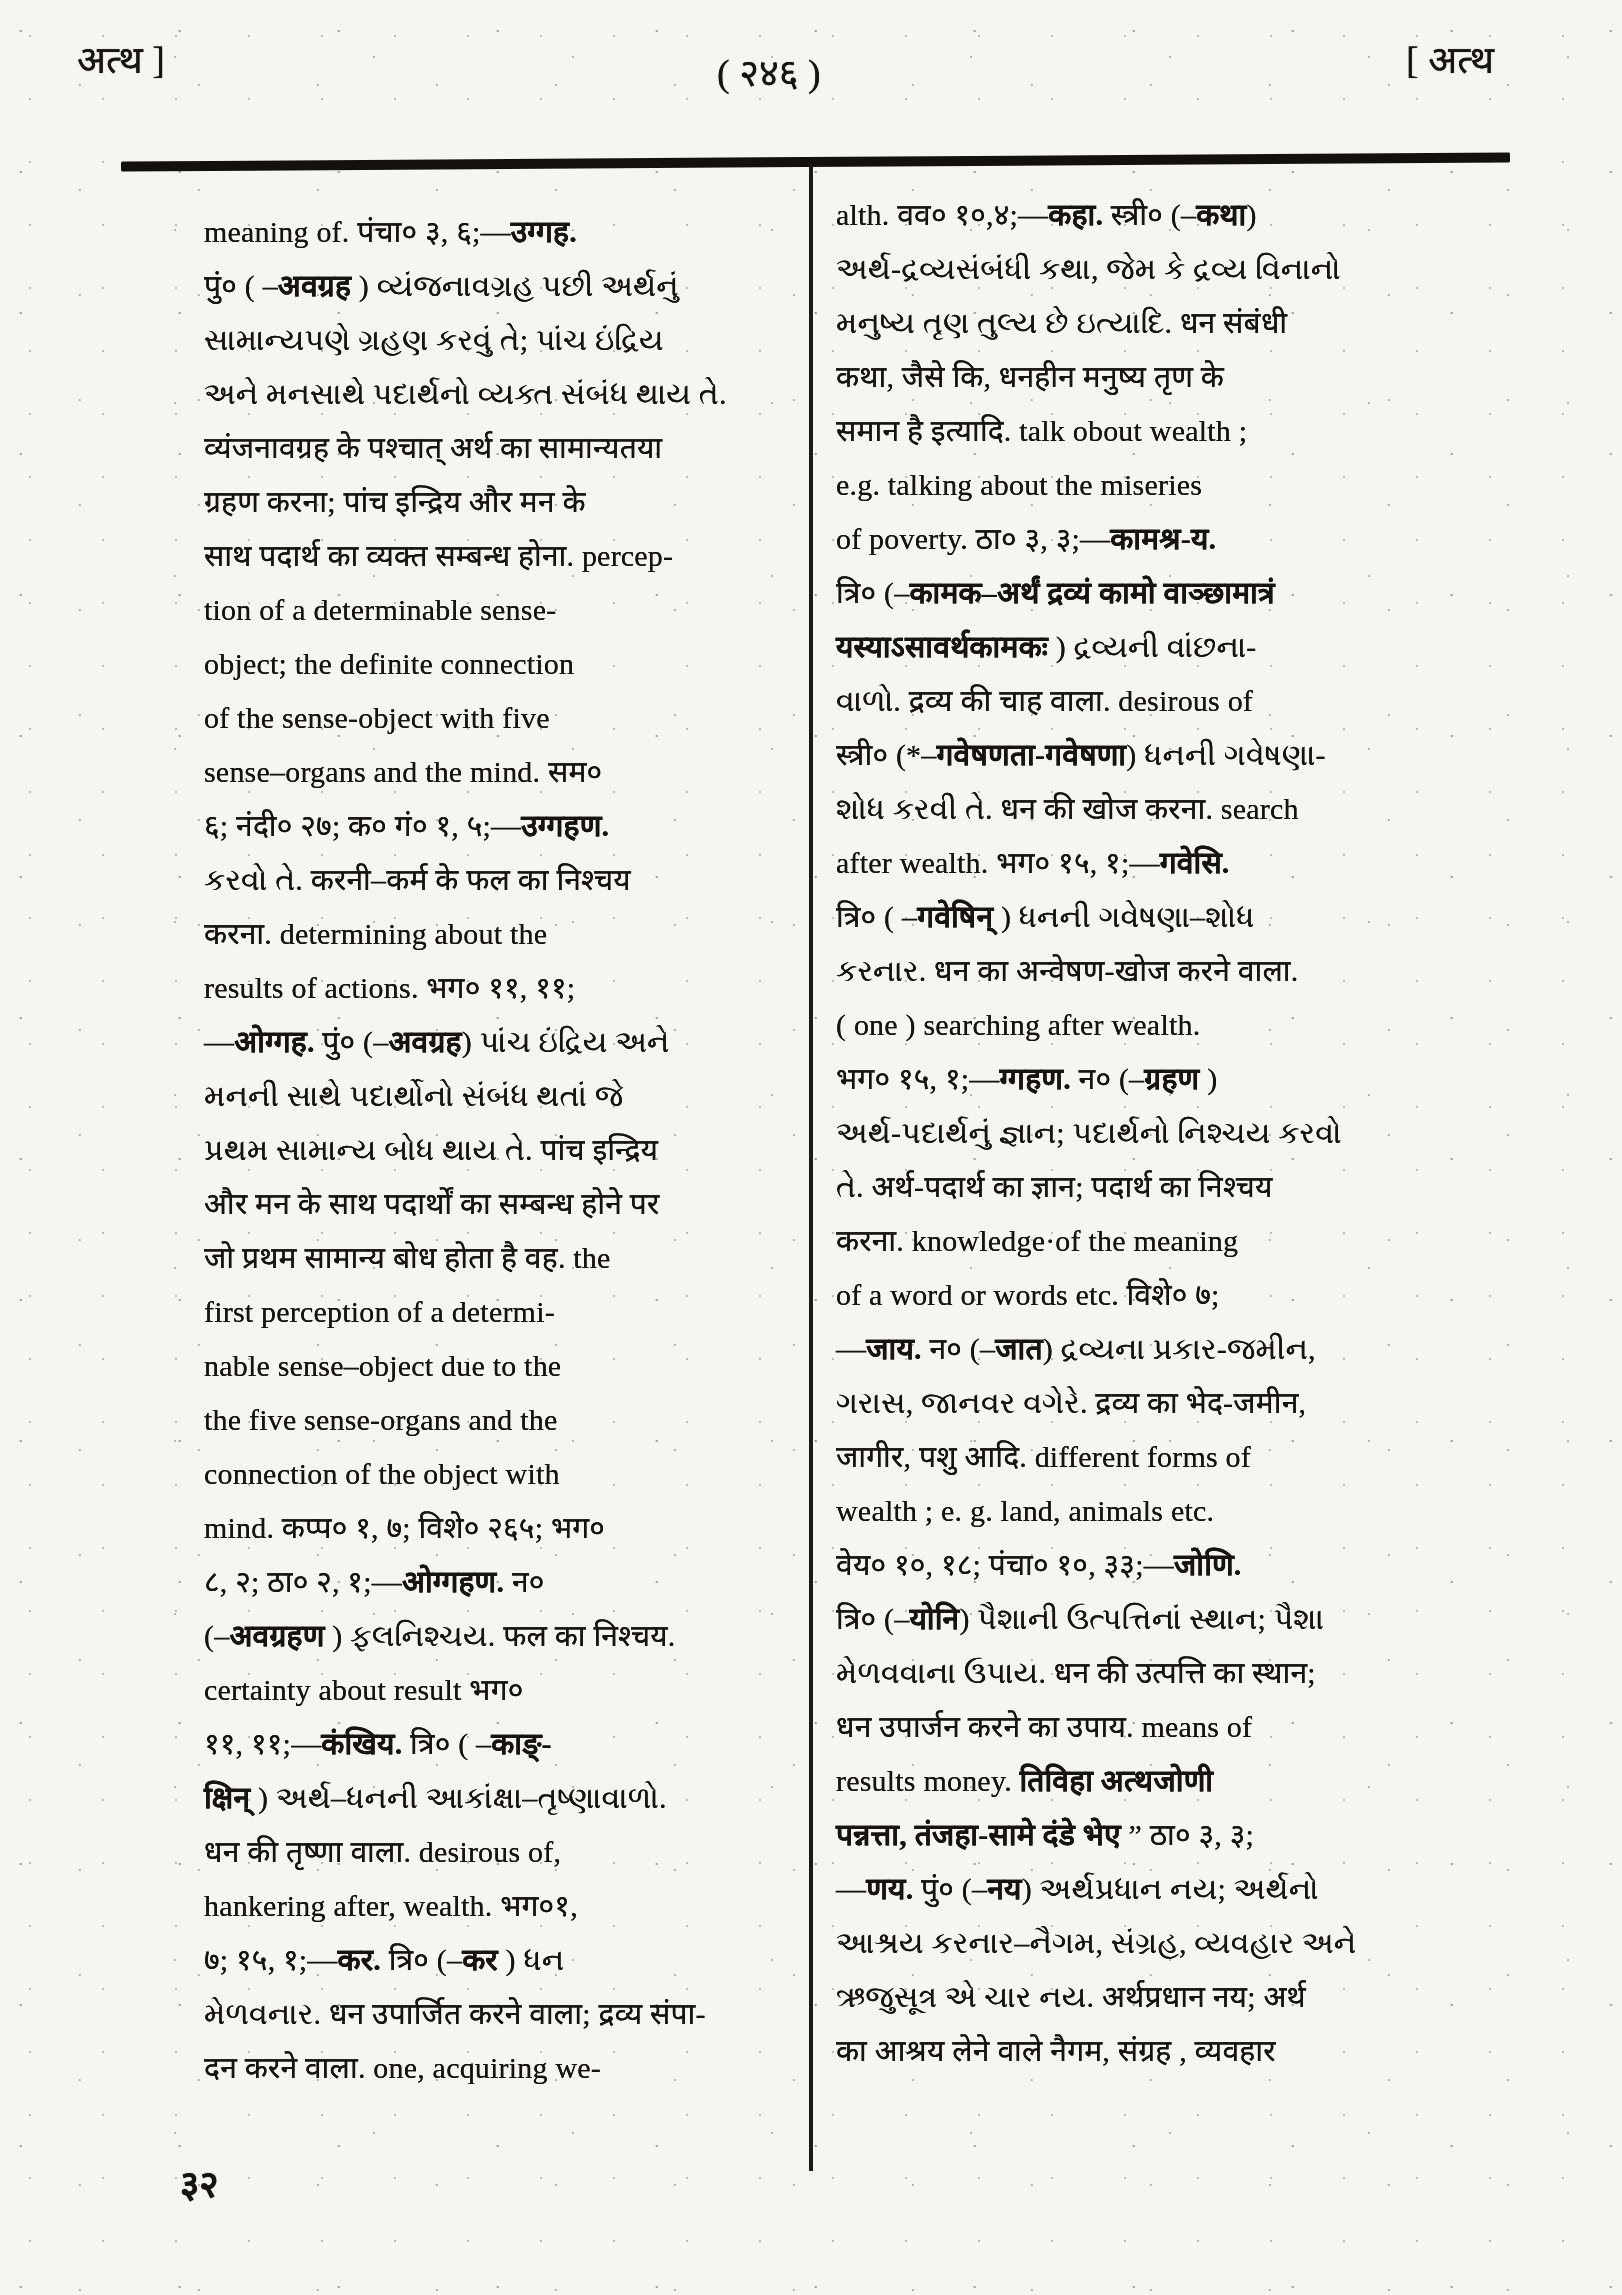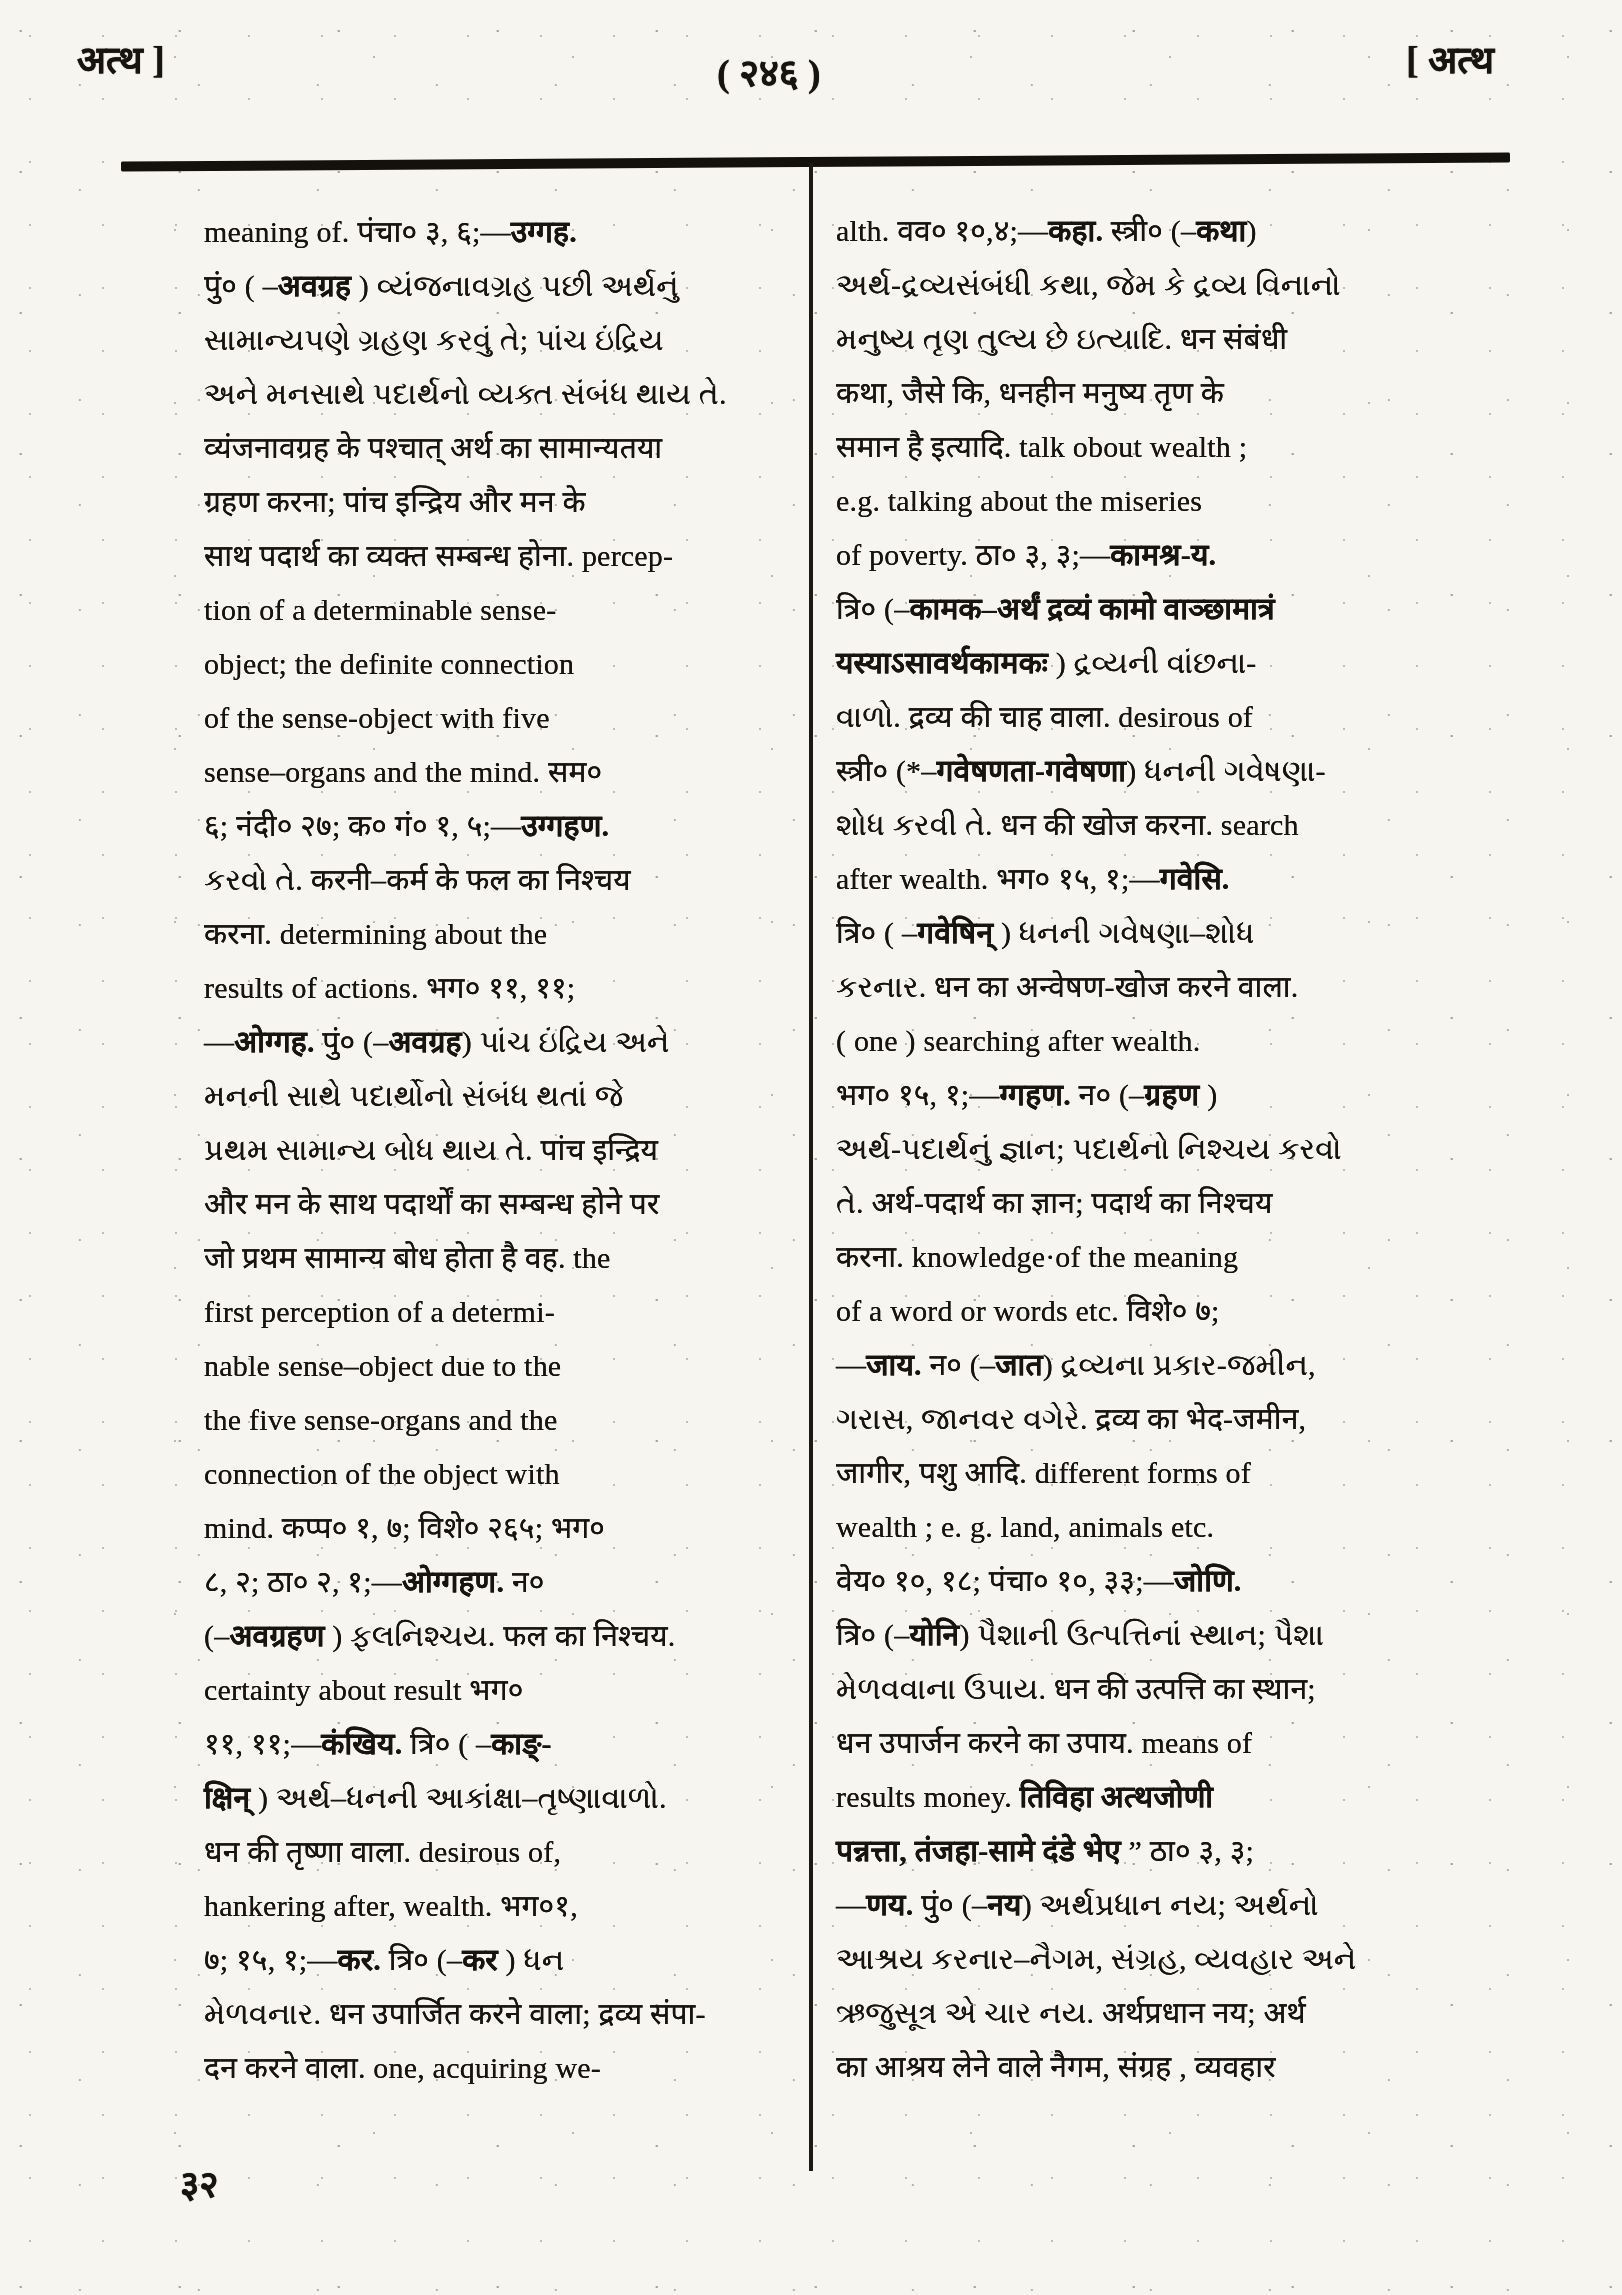--- a/index.html
+++ b/index.html
@@ -19,21 +19,21 @@
       radial-gradient(circle at 88% 33%, rgba(20,18,15,.28) 0 0.8px, transparent 1.4px);
     background-size: 159px 141px, 119px 105px, 73px 63px, 199px 173px;
     overflow: hidden;
     font-family: "Liberation Serif", "DejaVu Serif", serif;
     color: #17130f;
   }
   .hdr-word {
     position: absolute;
     top: 32px;
     font-size: 38px;
-    font-weight: bold;
+    font-weight: normal;
     white-space: nowrap;
     text-shadow: 0 0 0.8px currentColor;
   }
   .hdr-left   { left: 77px; }
   .hdr-center { left: 717px; margin-top: 13px; }
   .hdr-right  { left: 1406px; }
   .rule {
     position: absolute;
     left: 121px;
     top: 157px;
@@ -49,21 +49,21 @@
     top: 163px;
     width: 3.8px;
     height: 2008px;
     background: #1c1814;
   }
   .col {
     position: absolute;
     white-space: nowrap;
   }
   .col-left  { left: 204px;  top: 205px; width: 611px; }
-  .col-right { left: 836px; top: 204px; width: 683px; }
+  .col-right { left: 836px; top: 188px; width: 683px; }
   .tline {
     height: 54px;
     line-height: 54px;
     font-size: 30px;
     letter-spacing: 0.2px;
     text-shadow: 0 0 0.6px currentColor;
   }
   .tline .b { font-weight: bold; }
   .footer-mark {
     position: absolute;

